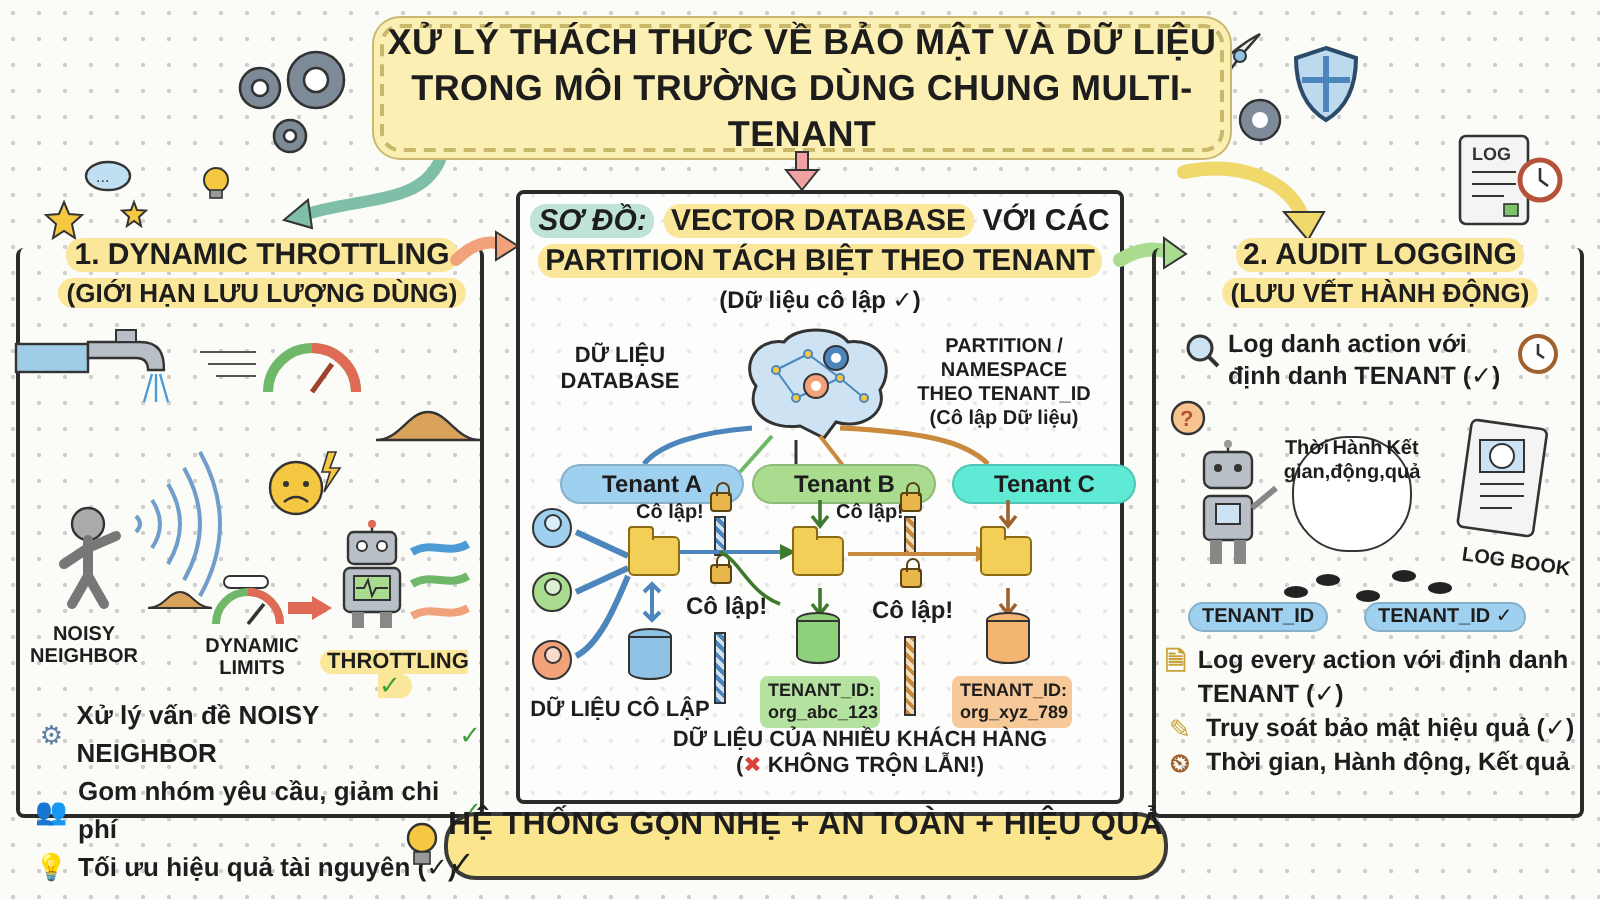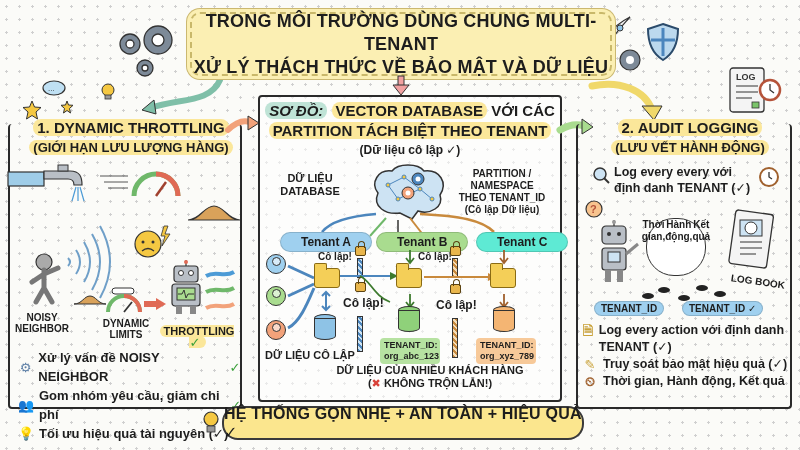--- a/index.html
+++ b/index.html
@@ -175,32 +175,32 @@
   <rect x="24" y="36" width="7" height="6" fill="#7ac46a" stroke="#333" stroke-width="0.8"></rect>
   <circle cx="42" cy="24" r="10" fill="#fff" stroke="#b5533a" stroke-width="2.5"></circle>
   <path d="M42 18 L42 24 L46 27" stroke="#333" stroke-width="1.3" fill="none"></path>
 </svg>
 <svg class="abs" style="left:590px;top:80px" width="80" height="40">
   <path d="M2 6 C30 0 55 10 62 30" fill="none" stroke="#f0d86a" stroke-width="7" stroke-linecap="round"></path>
   <polygon points="52,26 72,26 64,40" fill="#f0d86a" stroke="#333" stroke-width="1"></polygon>
 </svg>
 
 <div class="abs title-banner">
+  <div>XỬ LÝ THÁCH THỨC VỀ BẢO MẬT VÀ DỮ LIỆU</div>
   <div>TRONG MÔI TRƯỜNG DÙNG CHUNG MULTI-TENANT</div>
-  <div>XỬ LÝ THÁCH THỨC VỀ BẢO MẬT VÀ DỮ LIỆU</div>
 </div>
 <svg class="abs" style="left:392px;top:76px" width="18" height="20">
   <rect x="6" y="0" width="6" height="10" fill="#f1a1a1" stroke="#333" stroke-width="1"></rect>
   <polygon points="1,9 17,9 9,19" fill="#f1a1a1" stroke="#333" stroke-width="1"></polygon>
 </svg>
 
 <div class="abs panel panel-left"></div>
 <div class="abs sec-title left-title">
   <span class="hl-yellow">1. DYNAMIC THROTTLING</span><br>
-  <span class="hl-yellow" style="font-size:13px">(GIỚI HẠN LƯU LƯỢNG HÀNG)</span>
+  <span class="hl-yellow" style="font-size:13px">(GIỚI HẠN LƯU LƯỢNG DÙNG)</span>
 </div>
 <svg class="abs" style="left:226px;top:116px" width="34" height="20">
   <path d="M2 14 C10 6 18 4 24 6" fill="none" stroke="#f2a27a" stroke-width="6" stroke-linecap="round"></path>
   <polygon points="22,0 33,7 22,14" fill="#f2a27a" stroke="#333" stroke-width="1"></polygon>
 </svg>
 
 <svg class="abs" style="left:8px;top:163px" width="76" height="40">
   <rect x="0" y="9" width="36" height="14" fill="#9fcde8" stroke="#333" stroke-width="1.2"></rect>
   <path d="M36 8 L62 8 C72 8 74 14 74 22 L66 22 C66 18 64 16 60 16 L36 16Z" fill="#b9bfc6" stroke="#333" stroke-width="1.2"></path>
   <rect x="50" y="2" width="10" height="6" fill="#b9bfc6" stroke="#333" stroke-width="1"></rect>
@@ -434,21 +434,21 @@
 <div class="abs sec-title right-title">
   <span class="hl-yellow">2. AUDIT LOGGING</span><br>
   <span class="hl-yellow" style="font-size:13px">(LƯU VẾT HÀNH ĐỘNG)</span>
 </div>
 
 <svg class="abs" style="left:592px;top:166px" width="18" height="18">
   <circle cx="8" cy="8" r="6" fill="#cde3f3" stroke="#333" stroke-width="1.5"></circle>
     <line x1="12" y1="12" x2="17" y2="17" stroke="#333" stroke-width="2"></line>
 </svg>
 <div class="abs bullets" style="left:614px;top:164px;width:140px;line-height:16px;font-size:12.5px">
-  <span>Log every every với</span><br>
+  <span>Log danh action với</span><br>
   <span>định danh TENANT (✓)</span>
 </div>
 <svg class="abs" style="left:758px;top:164px" width="22" height="24">
   <circle cx="11" cy="13" r="9" fill="#fff" stroke="#a0612e" stroke-width="2"></circle>
   <path d="M11 8 L11 13 L14 15" stroke="#333" stroke-width="1.3" fill="none"></path>
 </svg>
 
 <svg class="abs" style="left:584px;top:200px" width="20" height="20">
   <circle cx="10" cy="9" r="8" fill="#f7c38e" stroke="#333" stroke-width="1.2"></circle>
   <text x="6" y="13" font-size="11" font-weight="700" fill="#b5533a">?</text>

